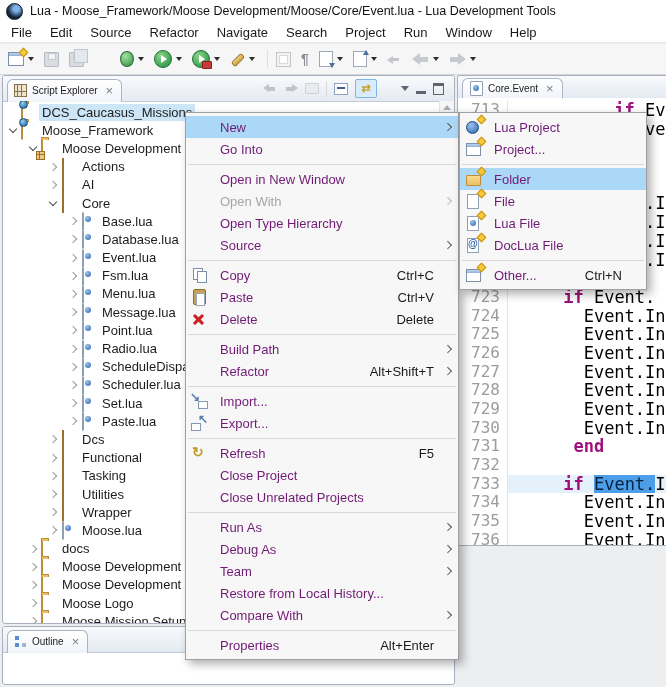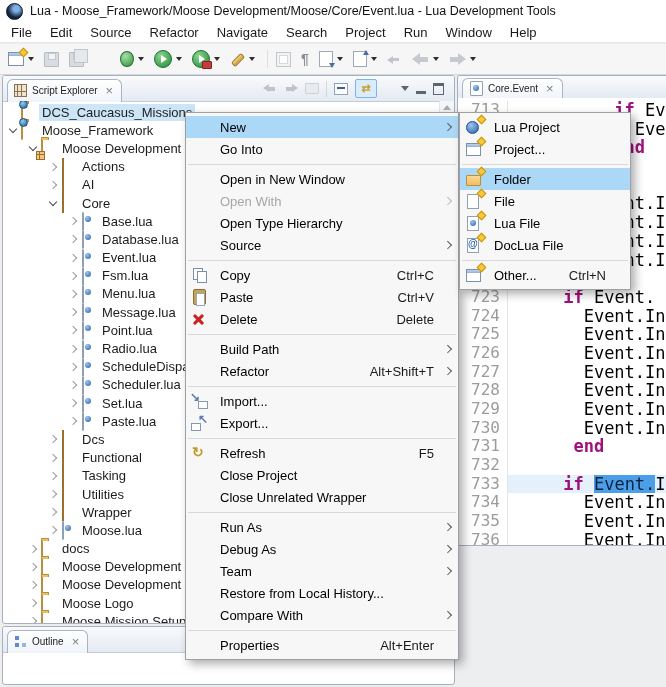--- a/index.html
+++ b/index.html
@@ -91,21 +91,21 @@
   .ctext.cur{background:#E4F1FB;}
   .kw{color:#A0107E;font-weight:bold;}
   .pl{color:#000;}
   .selx{background:#4D9EE8;color:#03223F;}
   
   .menu{position:absolute;background:#F7F7F7;border:1px solid #9EA0A3;box-shadow:4px 4px 9px rgba(0,0,0,.32);padding:3px 0;box-sizing:border-box;z-index:50;}
   .submenu{z-index:60;}
   .mrow{display:flex;align-items:center;height:22px;}
   .mrow.hi{background:#ACD8F7;}
   .mic{width:20px;height:16px;margin:0 4px;position:relative;flex:none;}
-  .mlabel{font-size:13px;color:#000000;margin-left:6px;white-space:nowrap;}
+  .mlabel{font-size:13px;color:#701a75;margin-left:6px;white-space:nowrap;}
   .mrow.dis .mlabel{color:#A6A6A6;}
   .maccel{font-size:13px;color:#1a1a1a;margin-left:auto;padding-right:8px;white-space:nowrap;}
   .marrow{width:16px;height:14px;position:relative;flex:none;}
   .marrow.has::before{content:'';position:absolute;left:3px;top:4px;width:4.5px;height:4.5px;border-right:1.6px solid #555;border-top:1.6px solid #555;transform:rotate(45deg);}
   .mrow.dis .marrow.has::before{border-color:#B8B8B8;}
   .msep{height:1px;background:#D8D8D8;margin:3.5px 2px;}
   
   .mi-copy::before{content:'';position:absolute;left:3px;top:1px;width:8px;height:10px;background:#fff;border:1px solid #7B8FA5;}
   .mi-copy::after{content:'';position:absolute;left:7px;top:4px;width:8px;height:10px;background:#fff;border:1px solid #7B8FA5;}
   .mi-paste::before{content:'';position:absolute;left:3px;top:0;width:11px;height:14px;background:#C9A25A;border:1px solid #8A6D30;border-radius:2px;}
@@ -621,21 +621,21 @@
         <span class="marrow"></span>
       </div>
       <div class="mrow">
         <span class="mic"></span>
         <span class="mlabel">Close Project</span>
         <span class="maccel"></span>
         <span class="marrow"></span>
       </div>
       <div class="mrow">
         <span class="mic"></span>
-        <span class="mlabel">Close Unrelated Wrapper</span>
+        <span class="mlabel">Close Unrelated Projects</span>
         <span class="maccel"></span>
         <span class="marrow"></span>
       </div>
       <div class="msep"></div>
       <div class="mrow">
         <span class="mic"></span>
         <span class="mlabel">Run As</span>
         <span class="maccel"></span>
         <span class="marrow has"></span>
       </div>
@@ -665,21 +665,21 @@
       </div>
       <div class="msep"></div>
       <div class="mrow">
         <span class="mic"></span>
         <span class="mlabel">Properties</span>
         <span class="maccel">Alt+Enter</span>
         <span class="marrow"></span>
       </div>
     </div>
 
-  <div class="menu submenu" style="left:459px;top:112px;width:172px;">
+  <div class="menu submenu" style="left:459px;top:112px;width:188px;">
       <div class="mrow">
         <span class="mic mi-lua-project nstar"></span>
         <span class="mlabel">Lua Project</span>
         <span class="maccel"></span>
         <span class="marrow"></span>
       </div>
       <div class="mrow">
         <span class="mic mi-project nstar">
           <span></span>
         </span>

